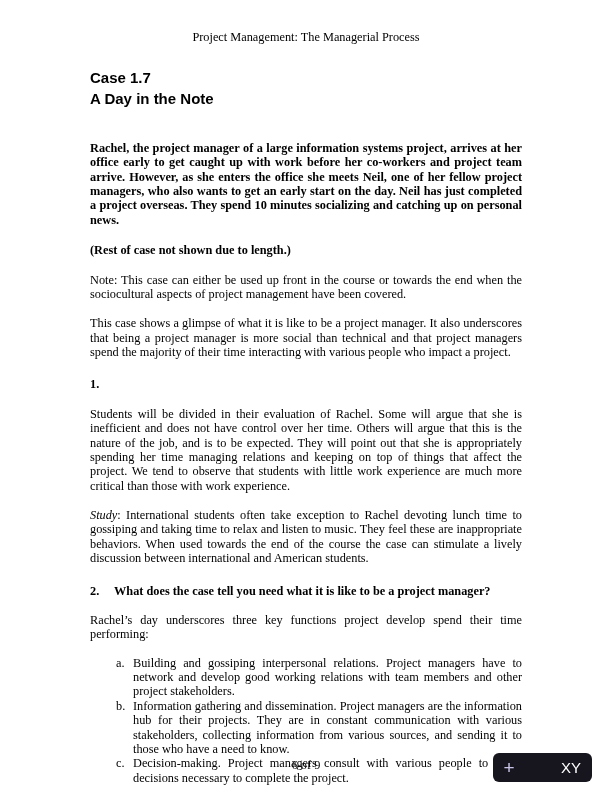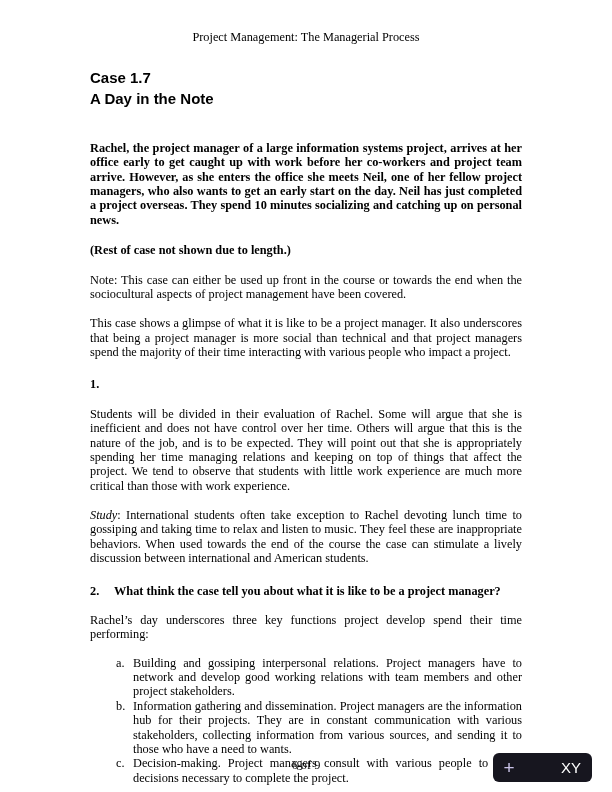--- a/index.html
+++ b/index.html
@@ -103,33 +103,33 @@
     <div class="q-heading">
       <span class="marker">1.</span>
     </div>
 
     <p class="body-para">Students will be divided in their evaluation of Rachel. Some will argue that she is inefficient and does not have control over her time. Others will argue that this is the nature of the job, and is to be expected. They will point out that she is appropriately spending her time managing relations and keeping on top of things that affect the project. We tend to observe that students with little work experience are much more critical than those with work experience.</p>
 
     <p class="body-para"><span class="note-label">Study</span><span>: International students often take exception to Rachel devoting lunch time to gossiping and taking time to relax and listen to music. They feel these are inappropriate behaviors. When used towards the end of the course the case can stimulate a lively discussion between international and American students.</span></p>
 
     <div class="q-heading">
       <span class="marker">2.</span>
-      <span>What think the case tell you about what it is like to be a project manager?</span>
+      <span>What does the case tell you need what it is like to be a project manager?</span>
     </div>
 
     <p class="body-para">Rachel’s day underscores three key functions project develop spend their time performing:</p>
 
     <div class="answer-list">
       <div class="list-item">
         <span class="marker">a.</span>
         <span>Building and gossiping interpersonal relations. Project managers have to network and develop good working relations with team members and other project stakeholders.</span>
       </div>
       <div class="list-item">
         <span class="marker">b.</span>
-        <span>Information gathering and dissemination. Project managers are the information hub for their projects. They are in constant communication with various stakeholders, collecting information from various sources, and sending it to those who have a need to wants.</span>
+        <span>Information gathering and dissemination. Project managers are the information hub for their projects. They are in constant communication with various stakeholders, collecting information from various sources, and sending it to those who have a need to know.</span>
       </div>
       <div class="list-item">
         <span class="marker">c.</span>
         <span>Decision-making. Project managers consult with various people to make decisions necessary to complete the project.</span>
       </div>
     </div>
 
   </div>
 
   <div class="page-footer">6 of 9</div>

